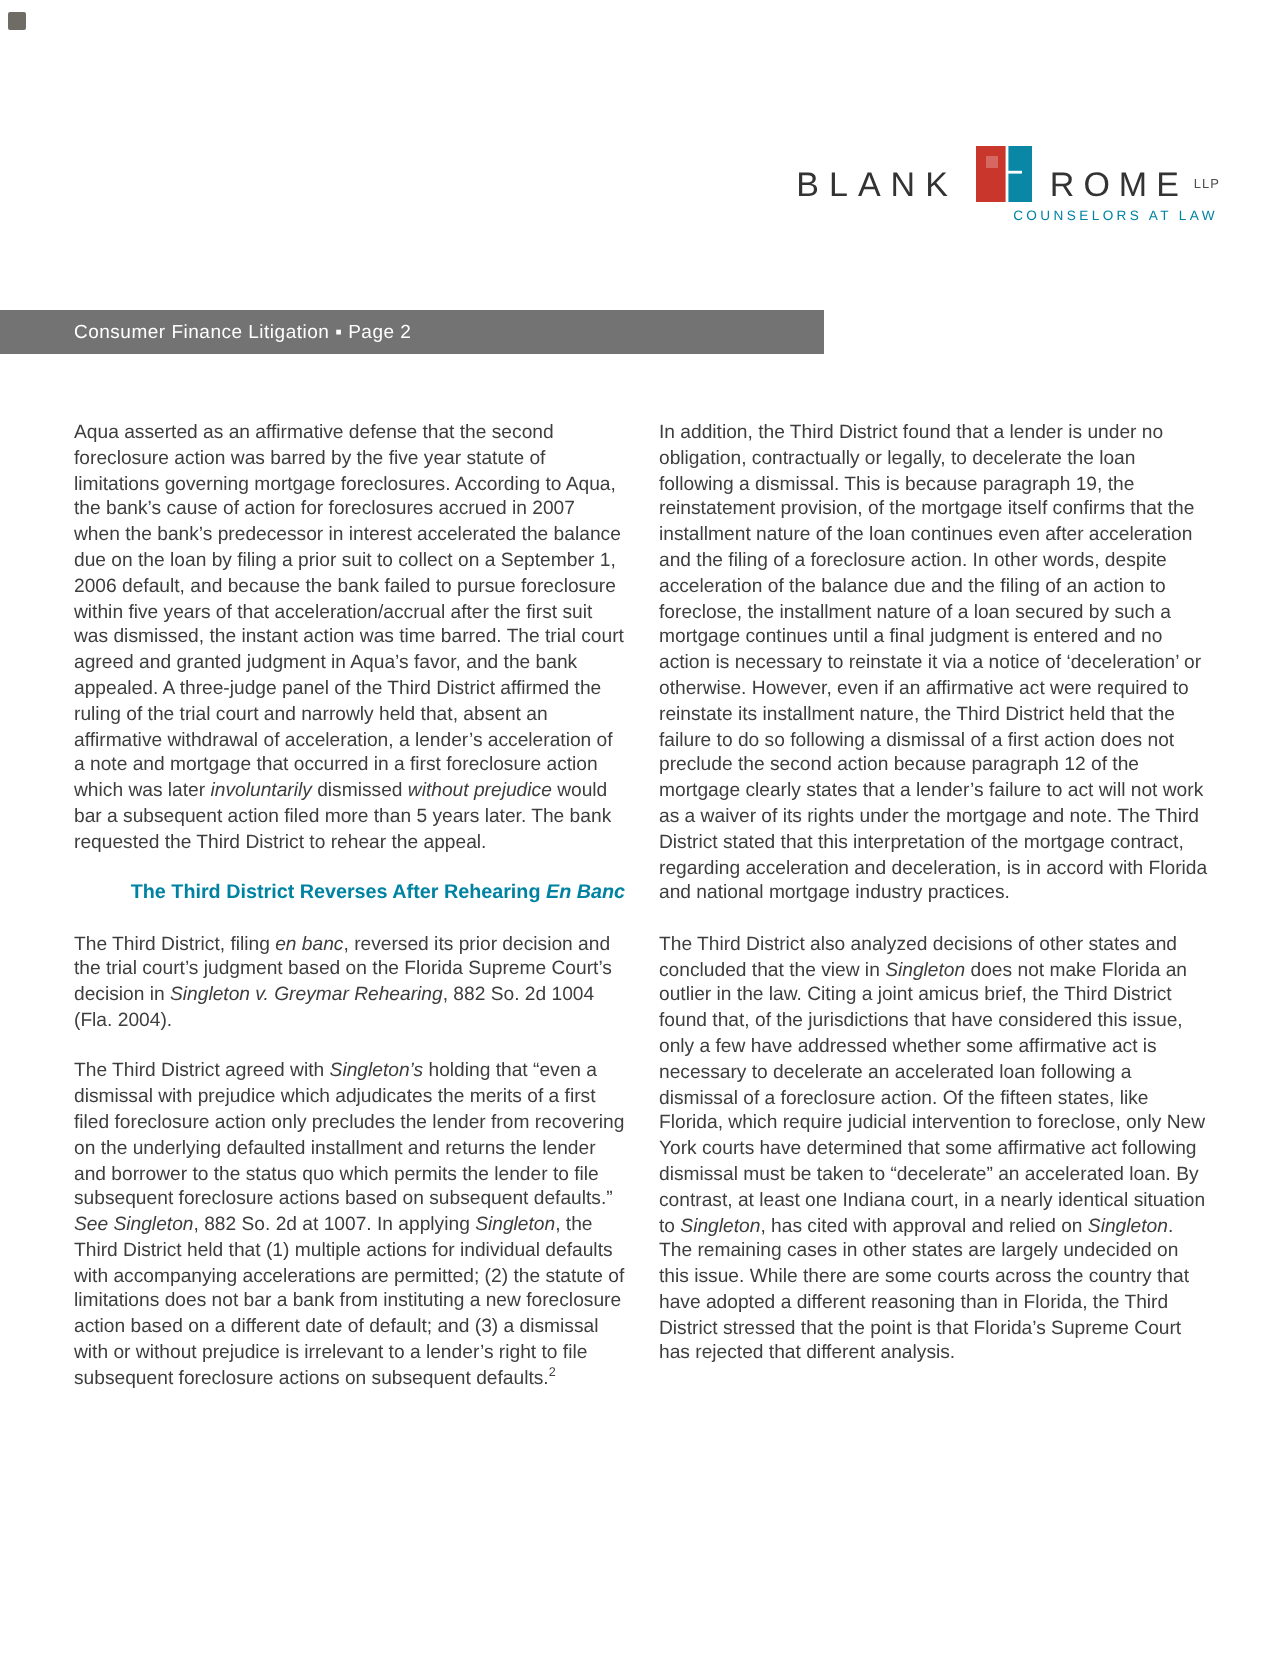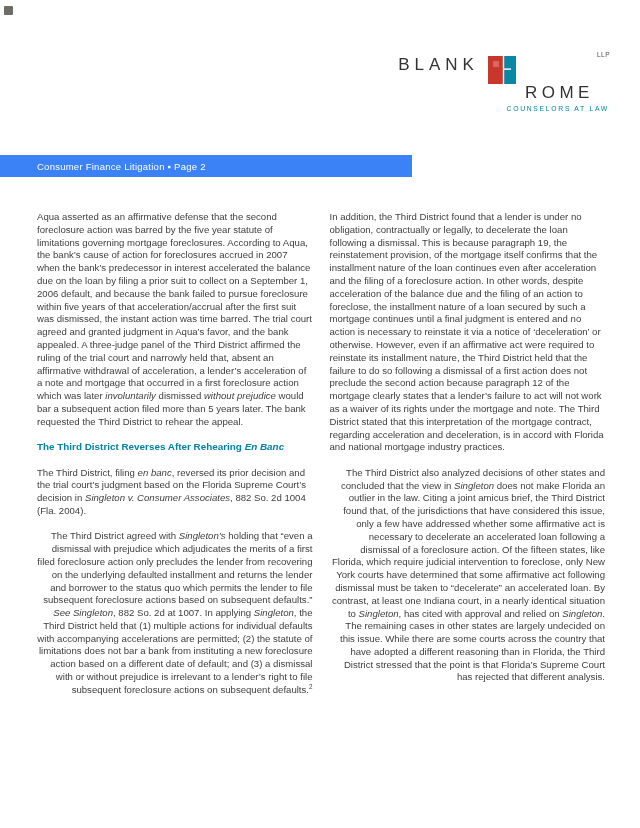--- a/index.html
+++ b/index.html
@@ -9,41 +9,41 @@
     font-family:"Liberation Sans", sans-serif;
     -webkit-font-smoothing:antialiased;
   }
   .page{position:absolute;inset:0;background:#ffffff;}
 
   
   .corner-mark{position:absolute;left:4px;top:6px;width:9px;height:9px;background:#55524a;border-radius:1px;opacity:.85;}
 
   
   .logo{position:absolute;top:56px;right:30px;text-align:right;}
-  .logo-row{display:flex;align-items:flex-start;justify-content:flex-end;}
+  .logo-row{display:flex;align-items:flex-end;justify-content:flex-end;}
   .logo-word{font-size:17px;letter-spacing:4.5px;color:#333333;font-weight:400;line-height:1;}
   .logo-word.blank{margin-right:9px;letter-spacing:5px;}
   .logo-word.rome{margin-left:9px;margin-top:28px;}
   .logo-mark{display:inline-flex;line-height:0;}
   .logo-llp{font-size:6.5px;color:#4d4d4d;margin-left:3px;position:relative;top:-5px;letter-spacing:.5px;}
   .logo-tagline{font-size:6.8px;color:#0083a2;letter-spacing:1.7px;margin-top:4px;padding-right:1px;}
 
   
   .header-bar{
     position:absolute;top:155px;left:0;width:412px;height:22px;
-    background:#3b82f6;display:flex;align-items:center;
+    background:#737373;display:flex;align-items:center;
   }
   .header-bar .bar-text{color:#ffffff;font-size:9.5px;margin-left:37px;letter-spacing:.25px;}
 
   
   .columns{position:absolute;top:211px;left:37px;width:568px;display:flex;gap:17px;}
   .col{flex:1;font-size:9.6px;line-height:12.8px;color:#3e3e3e;}
   .col p{margin:0 0 12.6px 0;}
-  .col p:last-child{margin-bottom:0;text-align:right;}
-  .heading{color:#0083a2;font-weight:bold;font-size:9.9px;line-height:12.8px;margin:0 0 1px 0;}
+  .col p:last-child{margin-bottom:0;}
+  .heading{color:#0083a2;font-weight:bold;font-size:9.9px;line-height:12.8px;margin:0 0 1px 0;text-align:right;}
   sup{font-size:6.3px;line-height:0;}
 </style>
 </head>
 <body>
 
 <div class="page">
 
   <div class="corner-mark"></div>
 
   <div class="logo">
@@ -65,21 +65,21 @@
   </div>
 
   <div class="header-bar">
     <span class="bar-text">Consumer Finance Litigation ▪ Page 2</span>
   </div>
 
   <div class="columns">
     <div class="col">
       <p><span>Aqua asserted as an affirmative defense that the second foreclosure action was barred by the five year statute of limitations governing mortgage foreclosures. According to Aqua, the bank’s cause of action for foreclosures accrued in 2007 when the bank’s predecessor in interest accelerated the balance due on the loan by filing a prior suit to collect on a September 1, 2006 default, and because the bank failed to pursue foreclosure within five years of that acceleration/accrual after the first suit was dismissed, the instant action was time barred. The trial court agreed and granted judgment in Aqua’s favor, and the bank appealed. A three-judge panel of the Third District affirmed the ruling of the trial court and narrowly held that, absent an affirmative withdrawal of acceleration, a lender’s acceleration of a note and mortgage that occurred in a first foreclosure action which was later </span><i>involuntarily</i><span> dismissed </span><i>without prejudice</i><span> would bar a subsequent action filed more than 5 years later. The bank requested the Third District to rehear the appeal.</span></p>
       <p class="heading"><span>The Third District Reverses After Rehearing </span><i>En Banc</i></p>
-      <p><span>The Third District, filing </span><i>en banc</i><span>, reversed its prior decision and the trial court’s judgment based on the Florida Supreme Court’s decision in </span><i>Singleton v. Consumer Associates</i><span>, 882 So. 2d 1004 (Fla. 2004).</span></p>
+      <p><span>The Third District, filing </span><i>en banc</i><span>, reversed its prior decision and the trial court’s judgment based on the Florida Supreme Court’s decision in </span><i>Singleton v. Greymar Rehearing</i><span>, 882 So. 2d 1004 (Fla. 2004).</span></p>
       <p><span>The Third District agreed with </span><i>Singleton’s</i><span> holding that “even a dismissal with prejudice which adjudicates the merits of a first filed foreclosure action only precludes the lender from recovering on the underlying defaulted installment and returns the lender and borrower to the status quo which permits the lender to file subsequent foreclosure actions based on subsequent defaults.” </span><i>See Singleton</i><span>, 882 So. 2d at 1007. In applying </span><i>Singleton</i><span>, the Third District held that (1) multiple actions for individual defaults with accompanying accelerations are permitted; (2) the statute of limitations does not bar a bank from instituting a new foreclosure action based on a different date of default; and (3) a dismissal with or without prejudice is irrelevant to a lender’s right to file subsequent foreclosure actions on subsequent defaults.</span><sup>2</sup></p>
     </div>
     <div class="col">
       <p><span>In addition, the Third District found that a lender is under no obligation, contractually or legally, to decelerate the loan following a dismissal. This is because paragraph 19, the reinstatement provision, of the mortgage itself confirms that the installment nature of the loan continues even after acceleration and the filing of a foreclosure action. In other words, despite acceleration of the balance due and the filing of an action to foreclose, the installment nature of a loan secured by such a mortgage continues until a final judgment is entered and no action is necessary to reinstate it via a notice of ‘deceleration’ or otherwise. However, even if an affirmative act were required to reinstate its installment nature, the Third District held that the failure to do so following a dismissal of a first action does not preclude the second action because paragraph 12 of the mortgage clearly states that a lender’s failure to act will not work as a waiver of its rights under the mortgage and note. The Third District stated that this interpretation of the mortgage contract, regarding acceleration and deceleration, is in accord with Florida and national mortgage industry practices.</span></p>
       <p><span>The Third District also analyzed decisions of other states and concluded that the view in </span><i>Singleton</i><span> does not make Florida an outlier in the law. Citing a joint amicus brief, the Third District found that, of the jurisdictions that have considered this issue, only a few have addressed whether some affirmative act is necessary to decelerate an accelerated loan following a dismissal of a foreclosure action. Of the fifteen states, like Florida, which require judicial intervention to foreclose, only New York courts have determined that some affirmative act following dismissal must be taken to “decelerate” an accelerated loan. By contrast, at least one Indiana court, in a nearly identical situation to </span><i>Singleton</i><span>, has cited with approval and relied on </span><i>Singleton</i><span>. The remaining cases in other states are largely undecided on this issue. While there are some courts across the country that have adopted a different reasoning than in Florida, the Third District stressed that the point is that Florida’s Supreme Court has rejected that different analysis.</span></p>
     </div>
   </div>
 
 </div>
 

